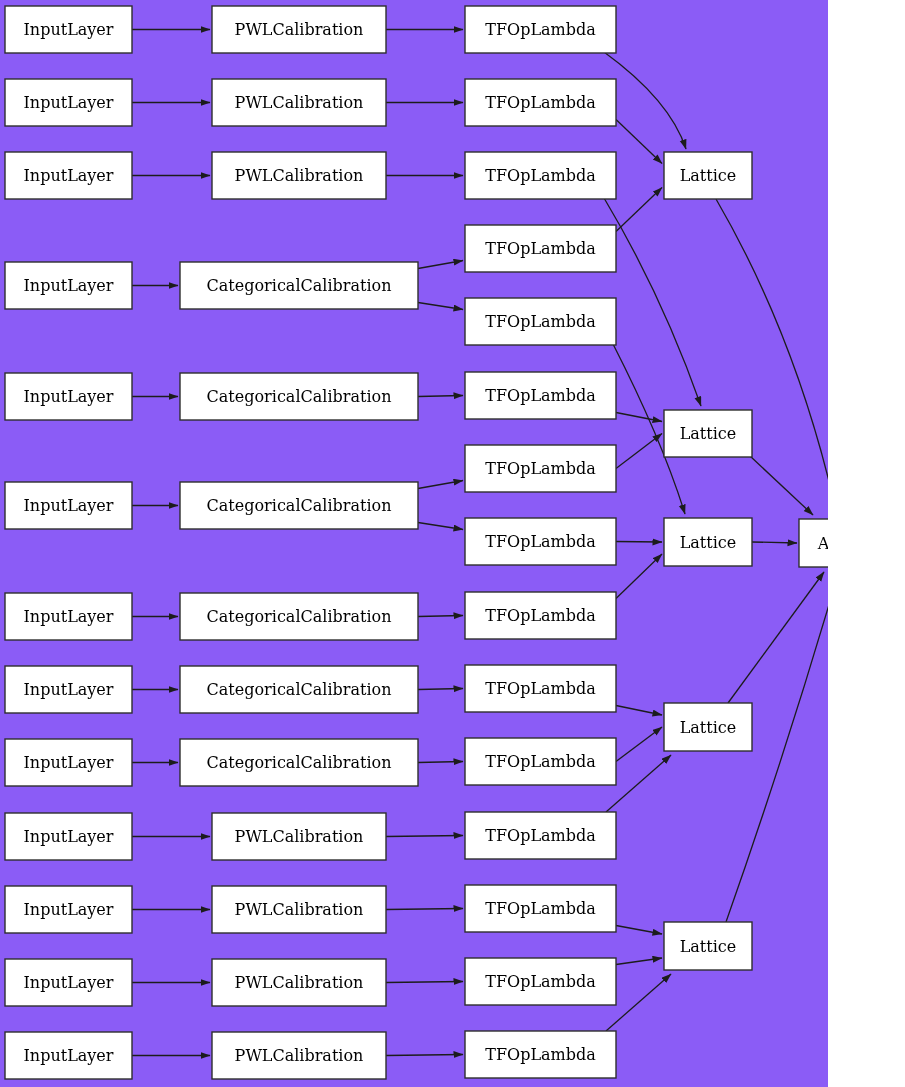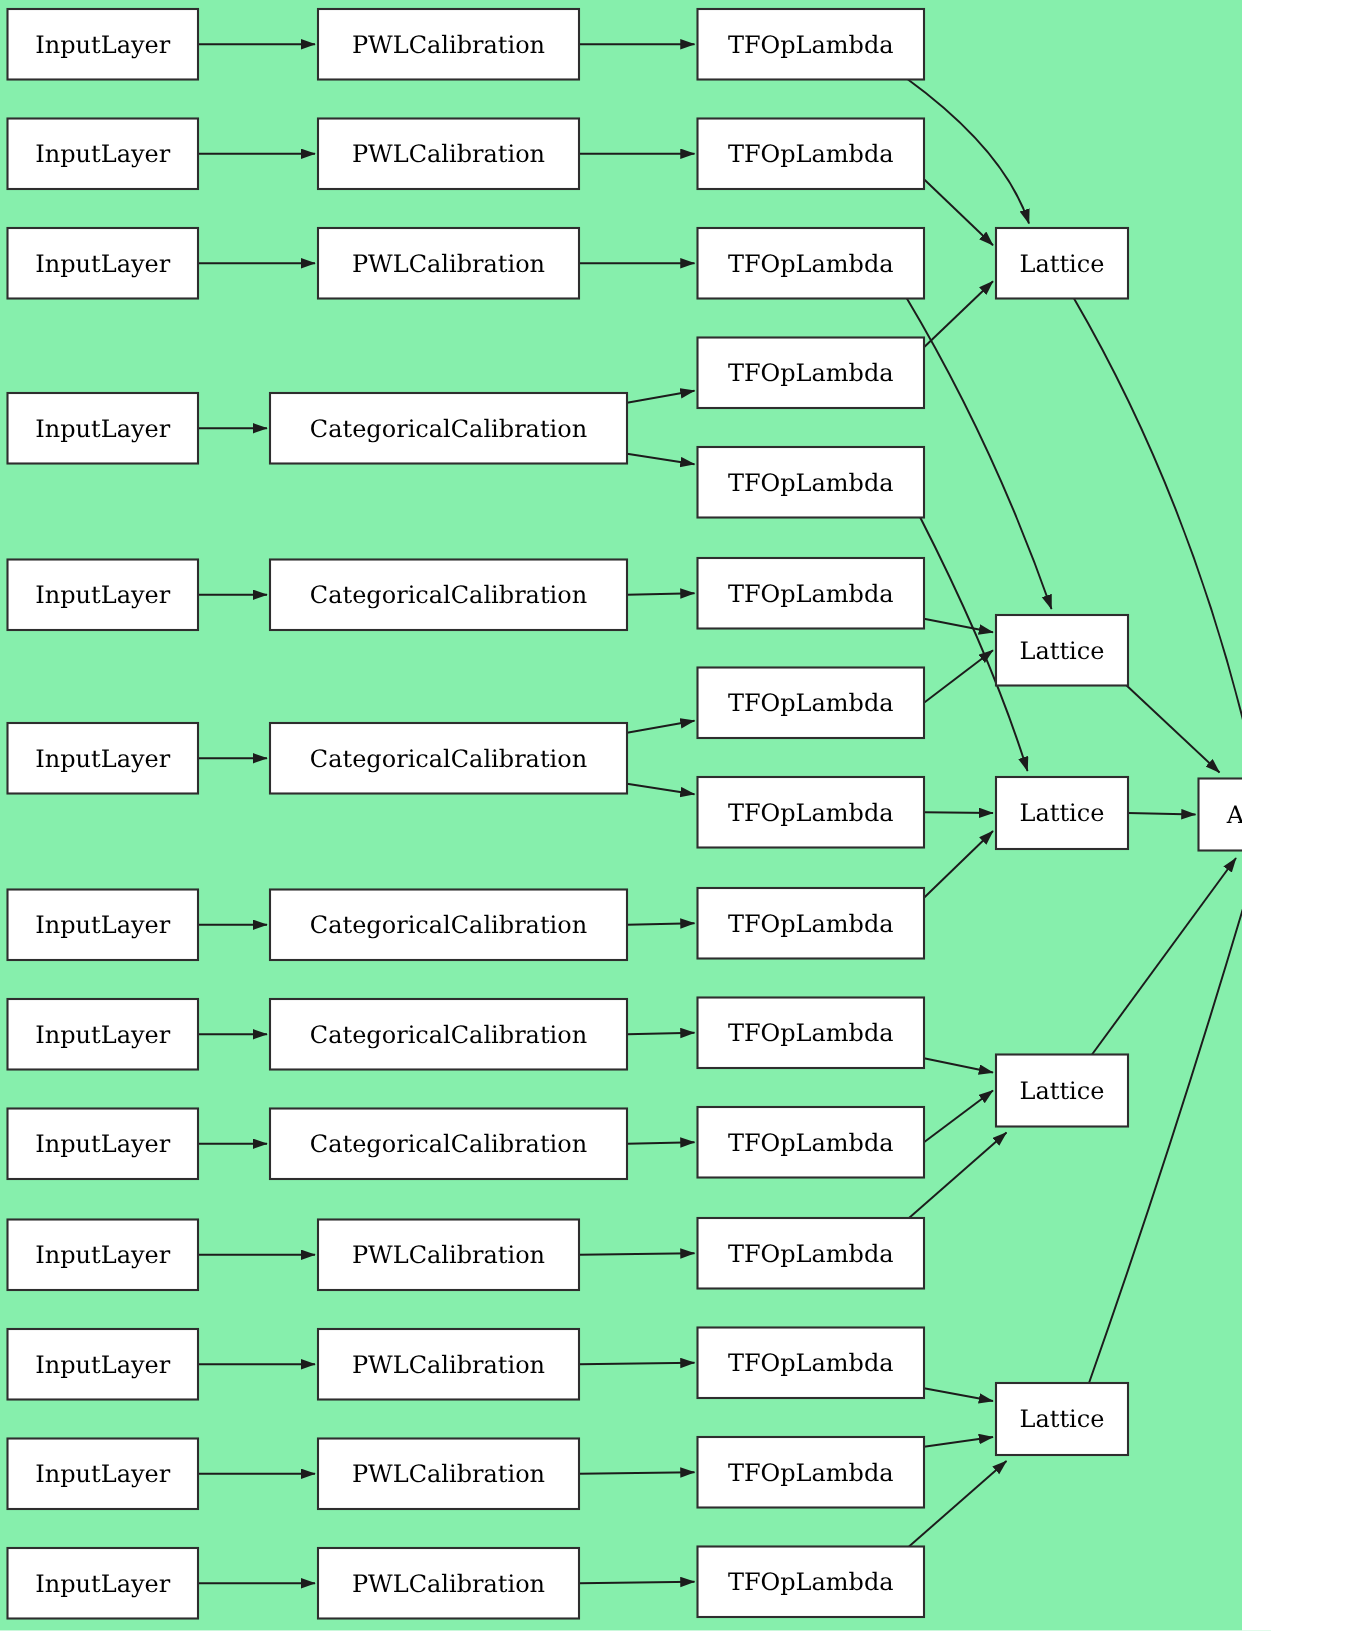--- a/index.html
+++ b/index.html
@@ -1,17 +1,17 @@
 <!DOCTYPE html>
 <html><head>
 <meta charset="utf-8">
 <style>
   html,body{margin:0;padding:0;background:#ffffff;}
   body{width:905px;height:1087px;font-family:"DejaVu Serif", serif;}
-  #diagram-wrap{position:relative;width:828px;height:1087px;background:#86efac;overflow:hidden;}
+  #diagram-wrap{position:relative;width:828px;height:1087px;background:#8b5cf6;overflow:hidden;}
   svg{display:block;}
   .node rect{fill:#ffffff;stroke:#2e2e2e;stroke-width:1.4px;}
   .node text{fill:#000000;font-size:16px;text-anchor:middle;font-family:"DejaVu Serif", serif;}
   .edge{fill:none;stroke:#1c1c1c;stroke-width:1.3px;}
 </style>
 </head>
 <body>
 
 <div id="diagram-wrap">
   <svg id="diagram-svg" width="905" height="1087" viewBox="0 0 905 1087" xmlns="http://www.w3.org/2000/svg">

